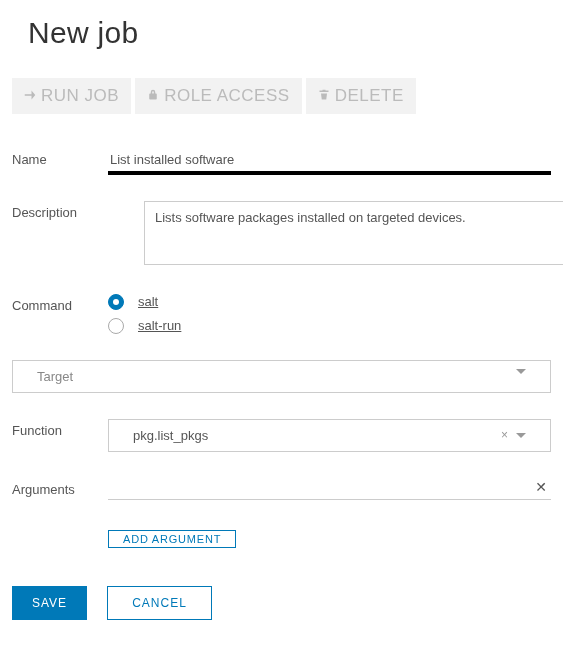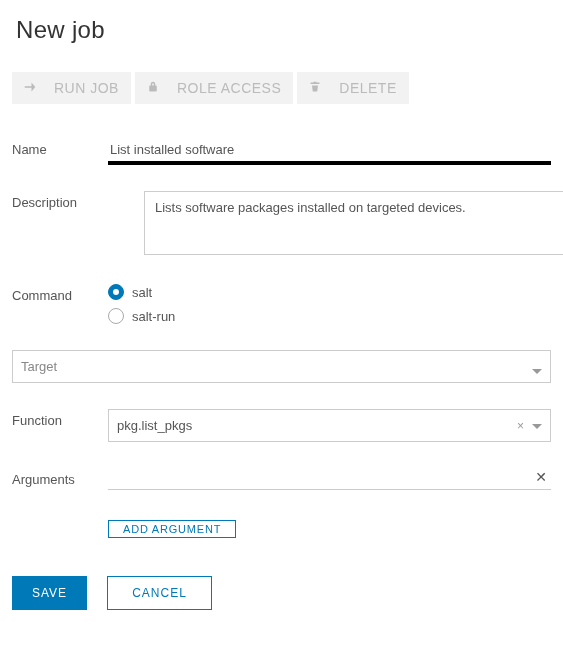--- a/index.html
+++ b/index.html
@@ -5,42 +5,42 @@
   * { box-sizing: border-box; }
   body {
     margin: 0;
     padding: 10px 12px;
     font-family: -apple-system, BlinkMacSystemFont, "Segoe UI", Arial, sans-serif;
     font-size: 13px;
     color: #555;
     width: 563px;
   }
   h1.page-title {
-    font-size: 24px;
+    font-size: 30px;
     font-weight: 300;
-    margin: 6px 0 28px 4px;
+    margin: 6px 0 28px 16px;
     color: #333;
     letter-spacing: 0.3px;
   }
   .toolbar {
     display: flex;
     gap: 4px;
     margin-bottom: 34px;
   }
   .toolbar button {
     background: #f2f2f2;
     border: none;
     padding: 8px 12px;
-    font-size: 14px;
+    font-size: 17px;
     letter-spacing: 0.5px;
     color: #bbb;
     cursor: default;
     display: flex;
     align-items: flex-start;
-    gap: 18px;
+    gap: 5px;
   }
   .form-row {
     display: flex;
     align-items: flex-start;
     margin-bottom: 26px;
   }
   .form-label {
     width: 96px;
     flex-shrink: 0;
     color: #555;
@@ -71,23 +71,24 @@
     outline: none;
     margin-left: 36px;
   }
   .radio-group {
     display: flex;
     flex-direction: column;
     gap: 8px;
   }
   .radio-option {
     display: flex;
-    align-items: flex-end;
-    gap: 8px;
-    cursor: pointer;
+    align-items: flex-start;
+    gap: 14px;
+    cursor: pointer;
+    text-decoration: underline;
   }
   .radio-dot {
     width: 16px;
     height: 16px;
     border-radius: 50%;
     border: 1px solid #aaa;
     position: relative;
     flex-shrink: 0;
   }
   .radio-dot.selected {
@@ -98,23 +99,23 @@
     content: "";
     position: absolute;
     top: 4px; left: 4px;
     width: 6px; height: 6px;
     background: #fff;
     border-radius: 50%;
   }
   .select-box {
     width: 100%;
     border: 1px solid #ccc;
-    padding: 8px 8px;
-    display: flex;
-    align-items: flex-end;
+    padding: 8px 24px;
+    display: flex;
+    align-items: flex-start;
     justify-content: space-between;
     color: #888;
     cursor: pointer;
   }
   .select-box .sel-text { color: #888; }
   .select-box.filled .sel-text { color: #555; }
   .chev-down {
     width: 0; height: 0;
     border-left: 5px solid transparent;
     border-right: 5px solid transparent;

